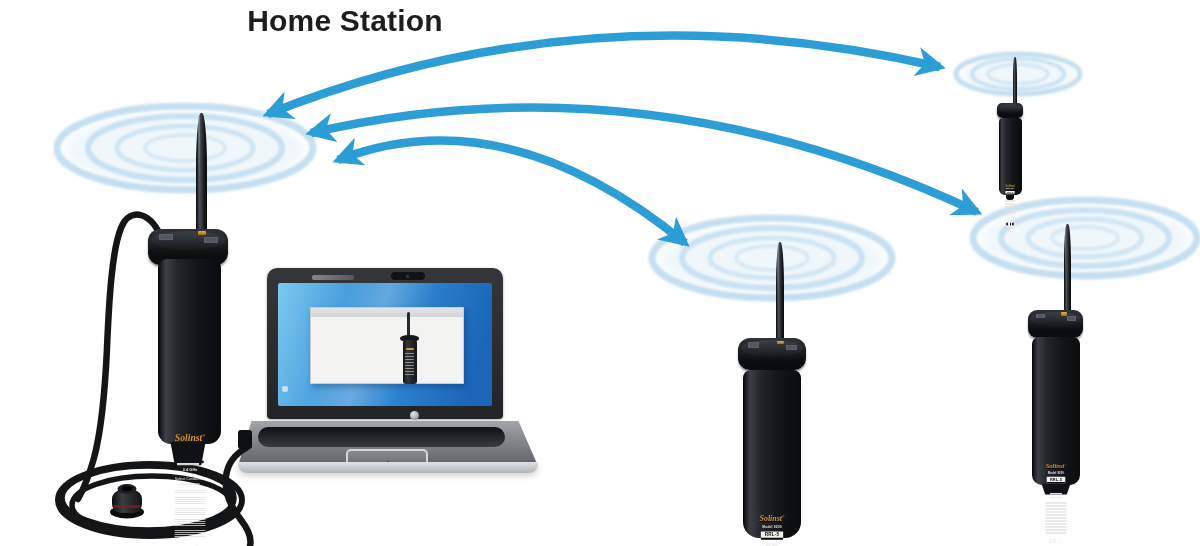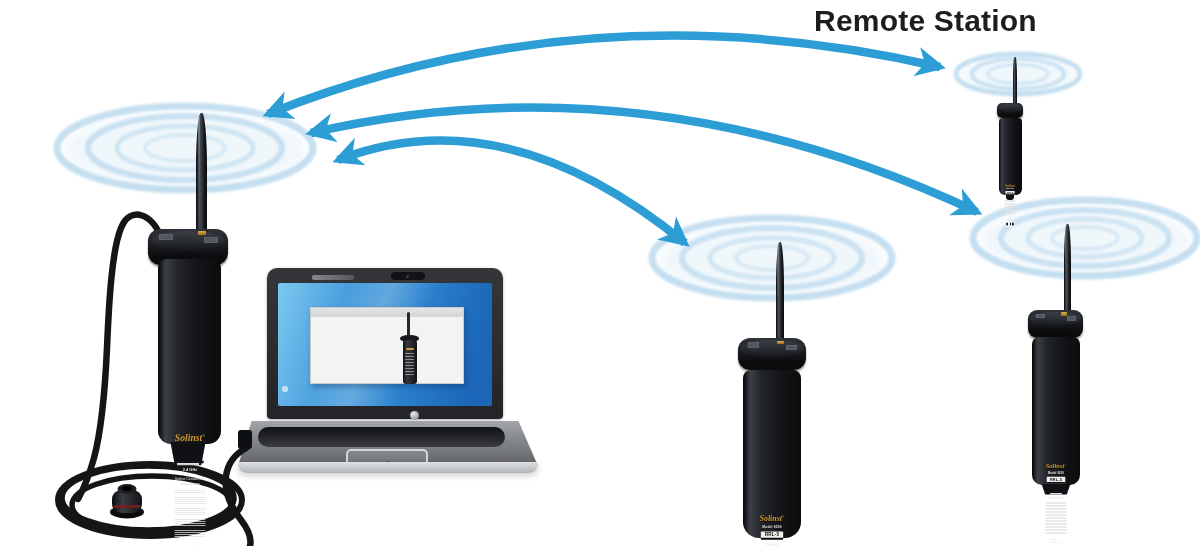--- a/index.html
+++ b/index.html
@@ -117,21 +117,21 @@
   #dev-tr .cap{left:0;top:46px;width:26px;height:15px;border-radius:5px;}
   #dev-tr .dbody{left:1.5px;top:61px;width:23px;height:77px;border-radius:4px 4px 6px 6px;}
   #dev-tr .label{--ls:.15;top:66px;}
   #dev-tr .nub{left:9px;top:138px;width:8px;height:5px;}
 </style>
 </head>
 <body>
 
 <div id="stage">
 
-  <div class="station-title" id="title-remote">Remote Station</div>
+  <div class="station-title" id="title-home">Home Station</div>
 
   <svg id="sig-layer" class="layer" width="1200" height="546" viewBox="0 0 1200 546">
     <defs>
       <filter id="soft" x="-20%" y="-20%" width="140%" height="140%">
           <feGaussianBlur stdDeviation="1.1"></feGaussianBlur>
         </filter>
       <filter id="soft2" x="-50%" y="-50%" width="200%" height="200%">
           <feGaussianBlur stdDeviation="5"></feGaussianBlur>
         </filter>
       <marker id="ah" viewBox="0 0 10 10" refX="8" refY="5" markerWidth="3.5" markerHeight="3.5" orient="auto-start-reverse" markerUnits="strokeWidth">

